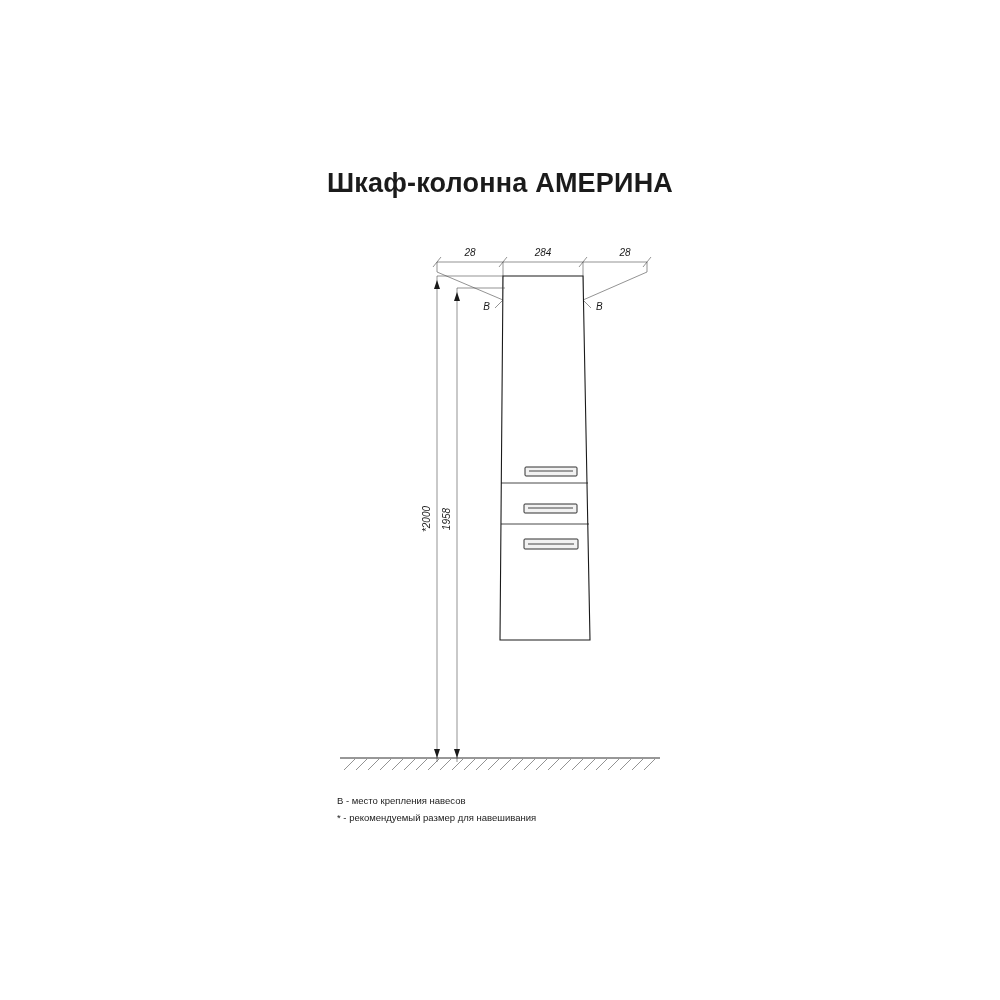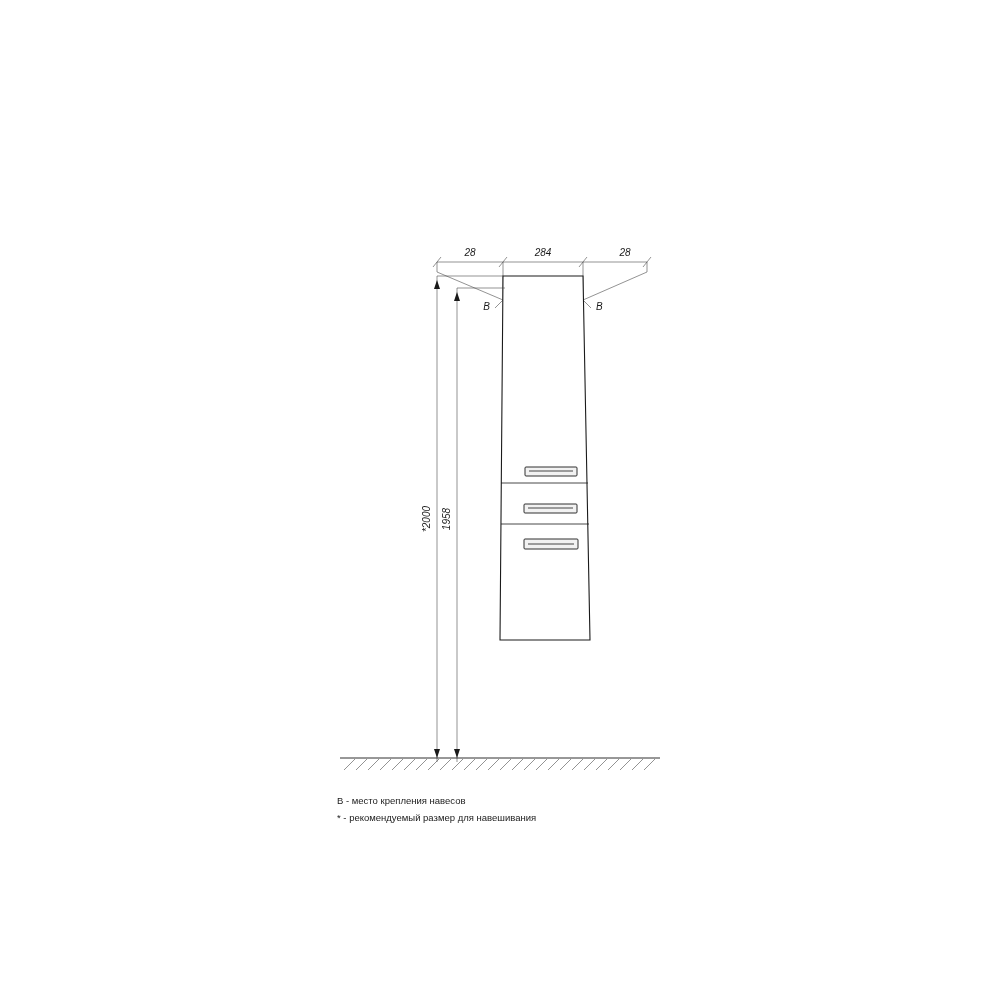--- a/index.html
+++ b/index.html
@@ -73,20 +73,21 @@
   .hatch {
     stroke: #1a1a1a;
     stroke-width: 0.9;
   }
 </style>
 </head>
 <body>
 
 <div id="stage">
 
+  <div class="title">Шкаф-колонна АМЕРИНА</div>
 
   <svg width="1000" height="1000" viewBox="0 0 1000 1000">
 
     <g>
       <line class="hair" x1="503" y1="262" x2="503" y2="300"></line>
       <line class="hair" x1="583" y1="262" x2="583" y2="300"></line>
       <line class="hair" x1="437" y1="262" x2="437" y2="272"></line>
       <line class="hair" x1="647" y1="262" x2="647" y2="272"></line>
     </g>
 

